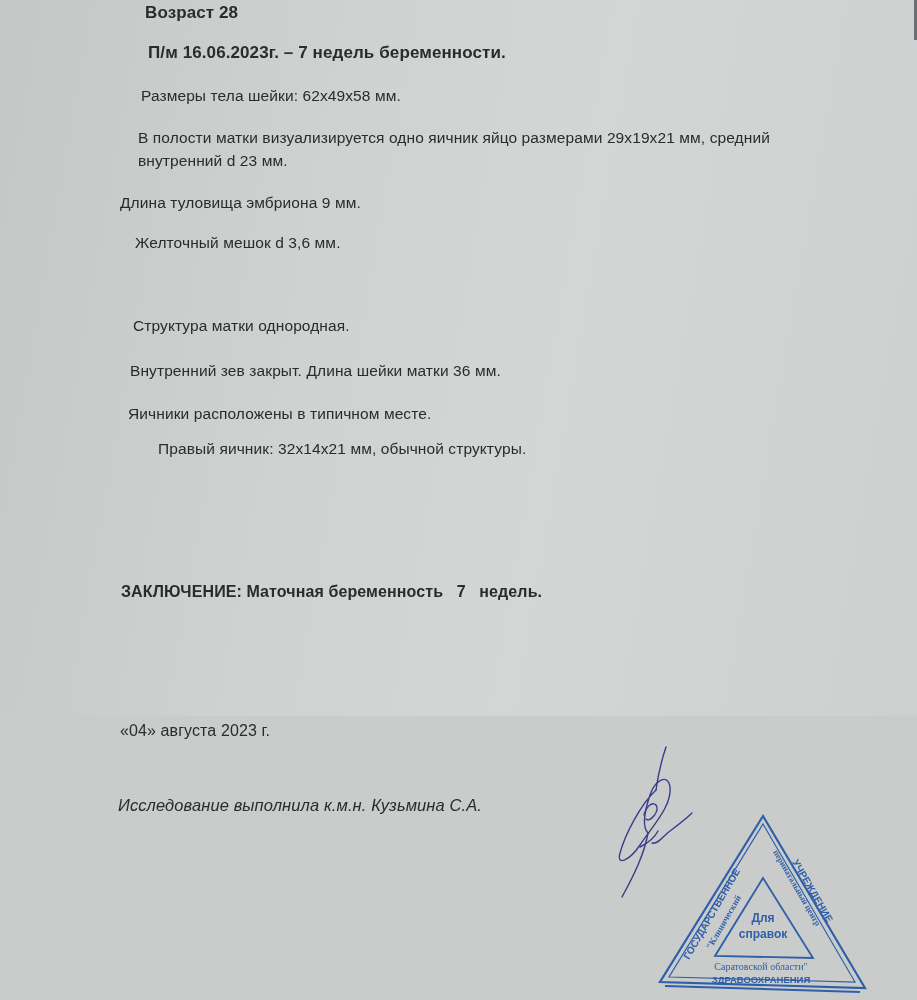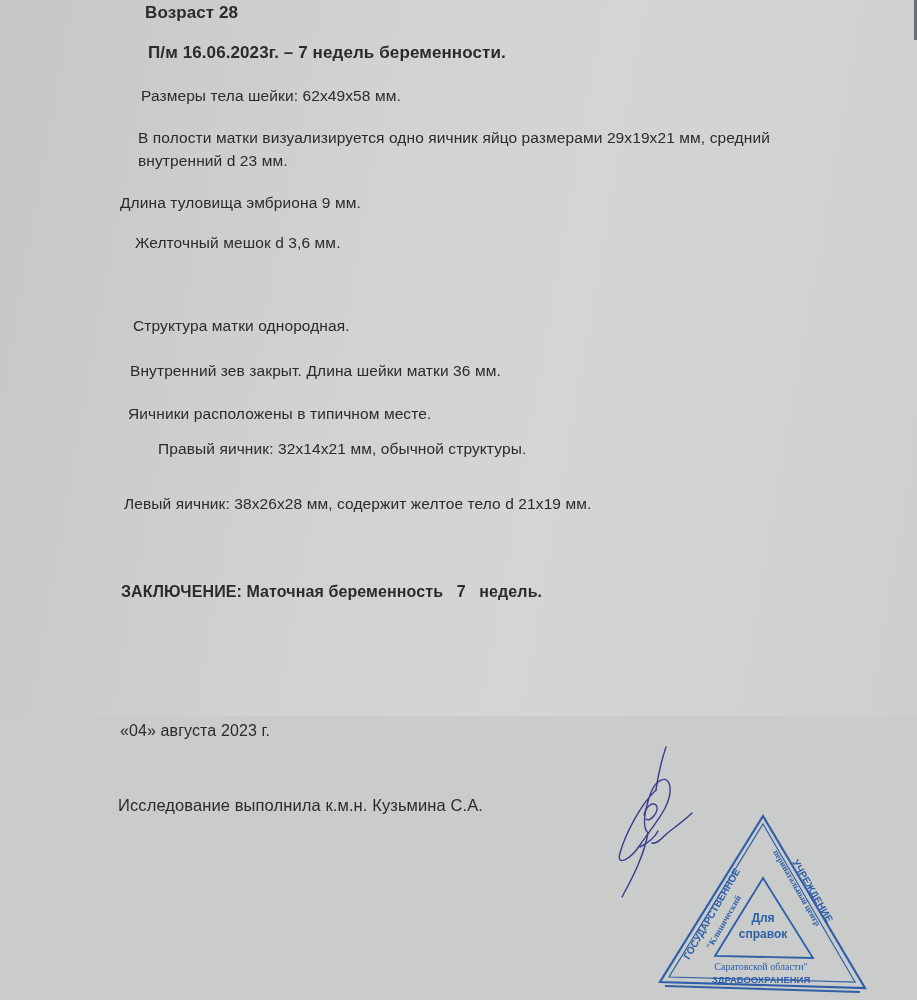--- a/index.html
+++ b/index.html
@@ -59,29 +59,28 @@
 
   <div class="line" style="left:141px; top:87px;">Размеры тела шейки: 62х49х58 мм.</div>
   <div class="line" style="left:138px; top:129px;">В полости матки визуализируется одно яичник яйцо размерами 29х19х21 мм,  средний</div>
   <div class="line" style="left:138px; top:152px;">внутренний d 23 мм.</div>
   <div class="line" style="left:120px; top:194px;">Длина туловища эмбриона 9 мм.</div>
   <div class="line" style="left:135px; top:234px;">Желточный мешок d 3,6 мм.</div>
   <div class="line" style="left:133px; top:317px;">Структура матки однородная.</div>
   <div class="line" style="left:130px; top:362px;">Внутренний зев закрыт. Длина шейки матки 36 мм.</div>
   <div class="line" style="left:128px; top:405px;">Яичники расположены в типичном месте.</div>
   <div class="line" style="left:126px; top:440px;margin-left:32px;">Правый яичник: 32х14х21 мм, обычной структуры.</div>
-  <div class="line" style="left:124px; top:495px;">Левый яичник: 38х26х28 мм, содержит желтое тело d 21х19 мм.</div>
 
   <div class="line bold" style="left:121px; top:583px; font-size:16px;">
     <span>ЗАКЛЮЧЕНИЕ:</span>
     <span style="white-space:pre;">Маточная беременность   7   недель.</span>
   </div>
 
   <div class="line" style="left:120px; top:722px; font-size:16px;">«04» августа 2023 г.</div>
-  <div class="line" style="left:118px; top:796px; font-size:16.5px;">Исследование выполнила к.м.н. Кузьмина С.А.</div>
+  <div class="line" style="left:118px; top:796px; font-size:16.5px;font-style:italic;">Исследование выполнила к.м.н. Кузьмина С.А.</div>
 
   <svg class="signature" viewBox="0 0 120 170">
     <g fill="none" stroke="#3a3d8c" stroke-width="1.4" stroke-linecap="round">
       <path d="M66 12 C60 30, 58 40, 56 55"></path>
       <path d="M56 55 C40 70, 25 100, 20 118 C16 132, 30 125, 40 110 C55 88, 72 70, 70 52 C68 38, 55 45, 50 60 C44 78, 42 92, 48 98"></path>
       <path d="M44 80 C46 72, 52 66, 56 70 C60 76, 50 88, 46 84"></path>
       <path d="M48 98 C44 120, 34 140, 22 162"></path>
       <path d="M52 108 C58 110, 64 100, 70 96 C78 90, 86 84, 92 78"></path>
       <path d="M40 112 C48 108, 54 104, 58 96"></path>
     </g>

